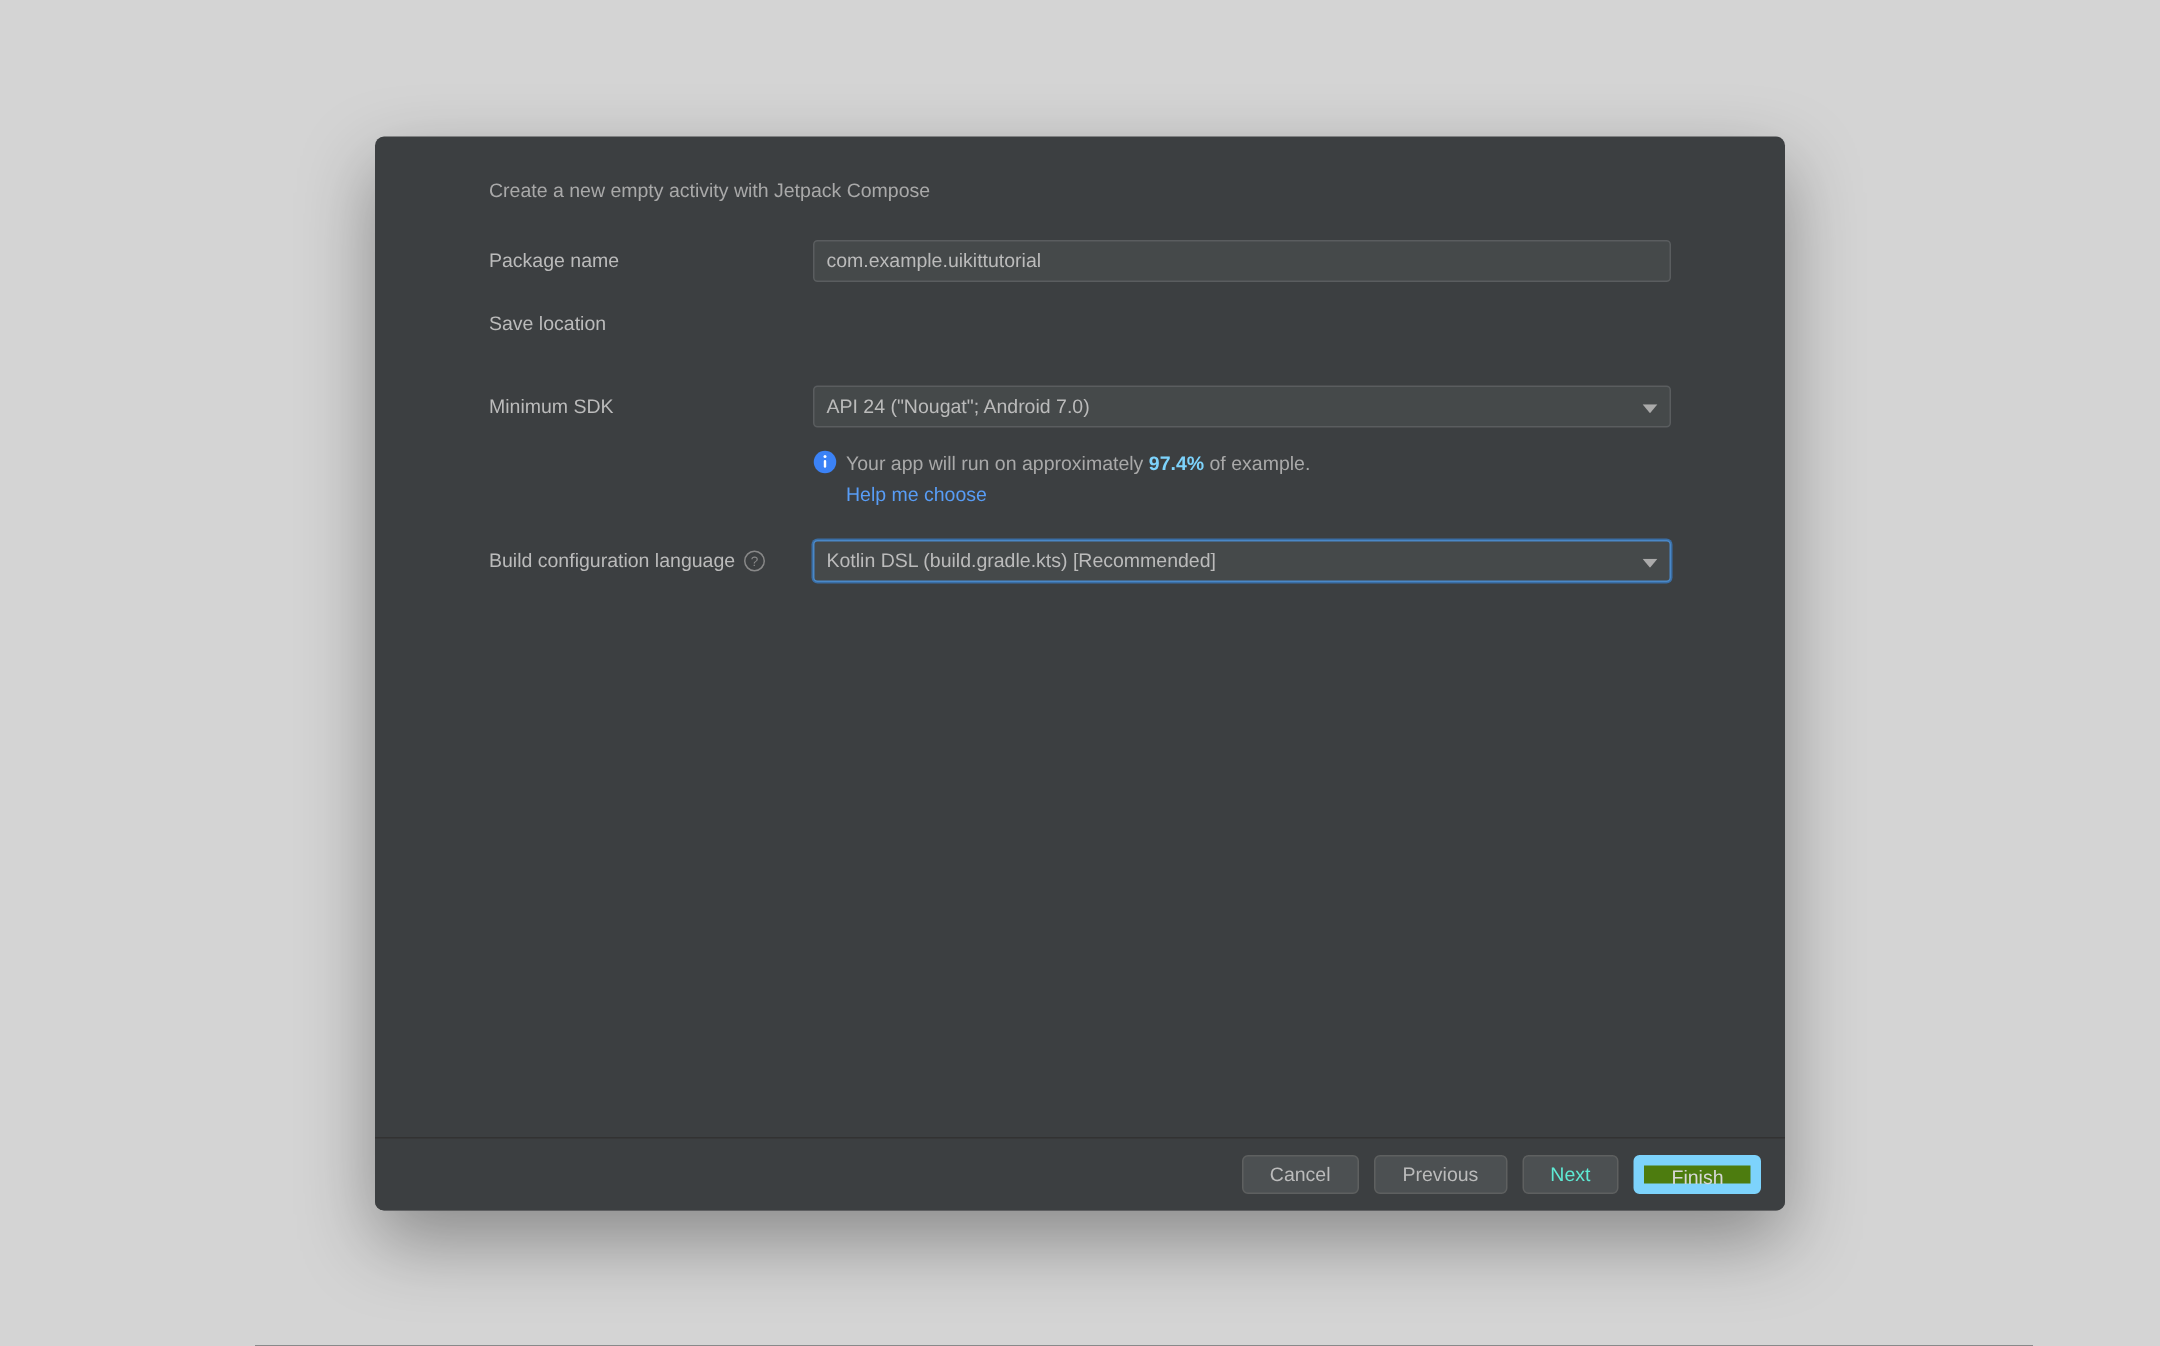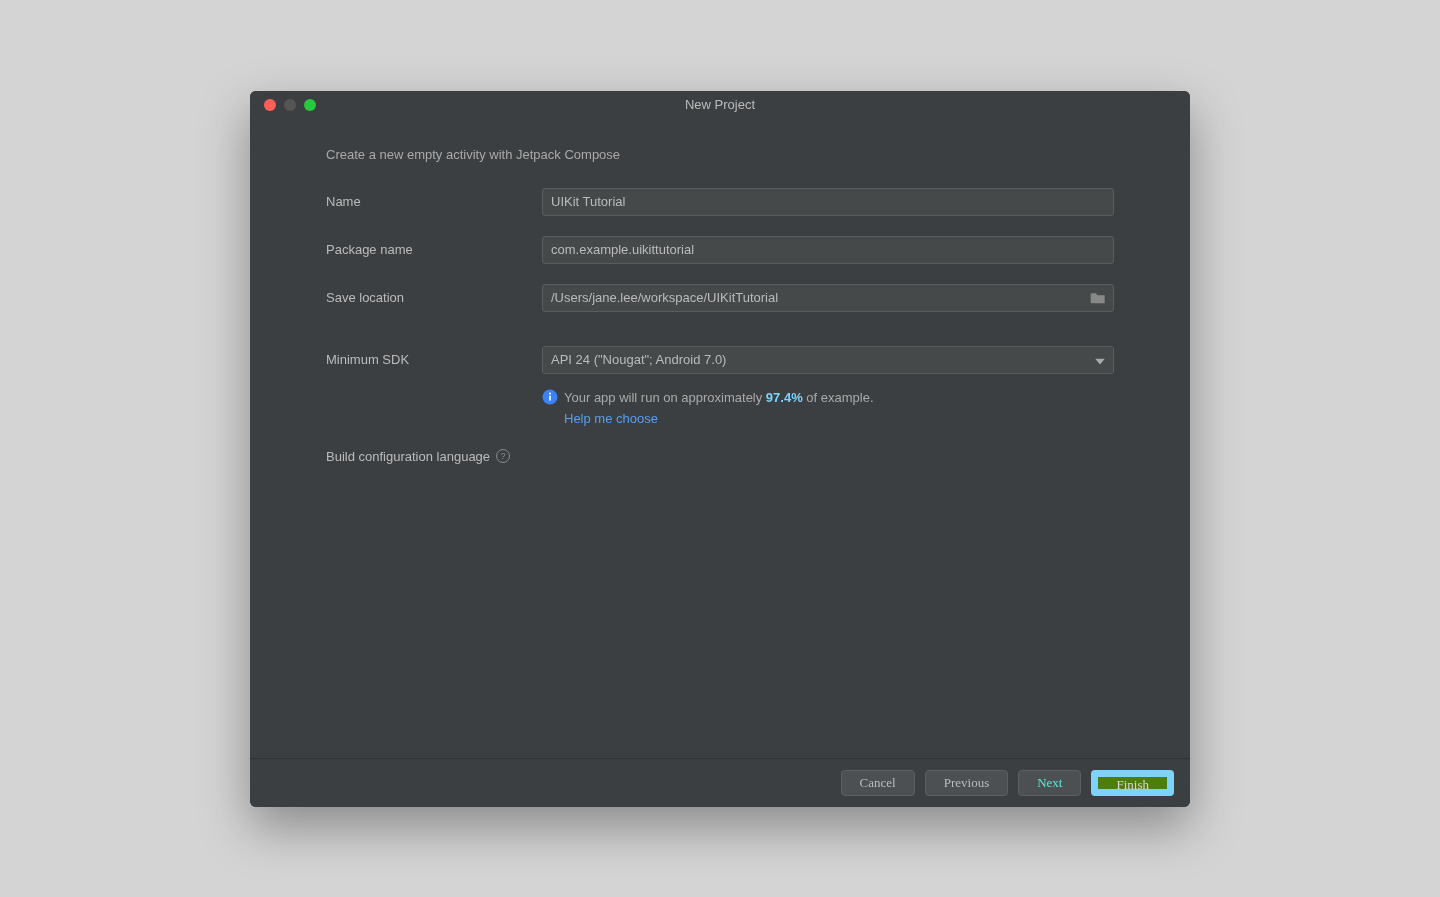--- a/index.html
+++ b/index.html
@@ -178,75 +178,53 @@
   }
   .btn {
     height: 26px;
     padding: 0 18px;
     border-radius: 4px;
     font-size: 13px;
     border: 1px solid #5e6060;
     background: #4c5052;
     color: #bbbbbb;
     cursor: pointer;
-    font-family: Liberation Serif, serif;
+    font-family: Liberation Sans, sans-serif;
   }
   .btn.disabled {
     color: #5eead4;
     cursor: default;
   }
   .btn.primary {
     background: #4d7c0f;
     border: 7px solid #7dd3fc;
     color: #d8d8d8;
   }
   .spacer-row {
     height: 14px;
   }
 </style>
 </head>
 <body>
 
 <div class="window">
-  <div class="titlebar">
-    <div class="traffic-lights">
-      <div class="traffic-light tl-close"></div>
-      <div class="traffic-light tl-min"></div>
-      <div class="traffic-light tl-max"></div>
-    </div>
-    <div class="title">New Project</div>
-  </div>
 
   <div class="content">
     <div class="subtitle">Create a new empty activity with Jetpack Compose</div>
 
-    <div class="form-row">
-      <div class="form-label">Name</div>
-      <div class="form-control">
-        <input class="text-input" type="text" value="UIKit Tutorial" style="">
-      </div>
-    </div>
 
     <div class="form-row">
       <div class="form-label">Package name</div>
       <div class="form-control">
         <input class="text-input" type="text" value="com.example.uikittutorial" style="">
       </div>
     </div>
 
     <div class="form-row">
       <div class="form-label">Save location</div>
-      <div class="form-control">
-        <input class="text-input with-icon" type="text" value="/Users/jane.lee/workspace/UIKitTutorial" style="">
-        <span class="browse-icon">
-          <svg viewBox="0 0 24 20" width="16" height="14">
-              <path fill="currentColor" d="M2 3h7l2 3h11v11a1 1 0 0 1-1 1H2a1 1 0 0 1-1-1V4a1 1 0 0 1 1-1z"></path>
-            </svg>
-        </span>
-      </div>
     </div>
 
     <div class="spacer-row"></div>
 
     <div class="form-row">
       <div class="form-label">Minimum SDK</div>
       <div class="form-control">
         <div class="select">
           <span>API 24 ("Nougat"; Android 7.0)</span>
           <span class="select-caret">
@@ -270,20 +248,30 @@
         <span>Your app will run on approximately </span><span class="percent">97.4%</span><span> of example.</span>
         <span class="help-link">Help me choose</span>
       </div>
     </div>
 
     <div class="form-row">
       <div class="form-label">
         <span>Build configuration language</span>
         <span class="help-circle">?</span>
       </div>
+      <div class="form-control">
+        <div class="select focused">
+          <span>Kotlin DSL (build.gradle.kts) [Recommended]</span>
+          <span class="select-caret">
+            <svg width="10" height="6" viewBox="0 0 10 6">
+                <path fill="currentColor" d="M0 0h10L5 6z"></path>
+              </svg>
+          </span>
+        </div>
+      </div>
     </div>
   </div>
 
   <div class="footer">
     <button class="btn">Cancel</button>
     <button class="btn">Previous</button>
     <button class="btn disabled">Next</button>
     <button class="btn primary">Finish</button>
   </div>
 </div>

